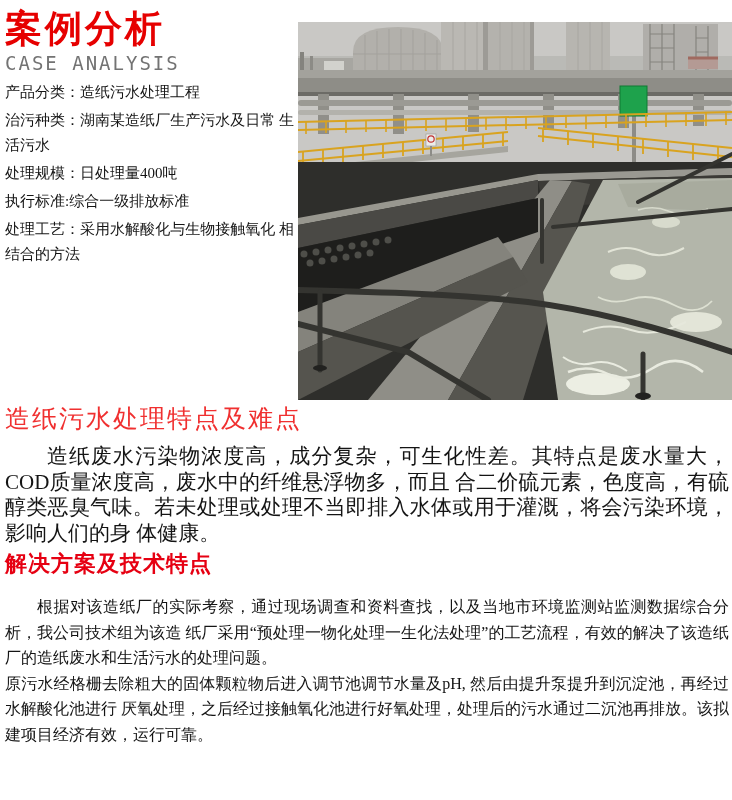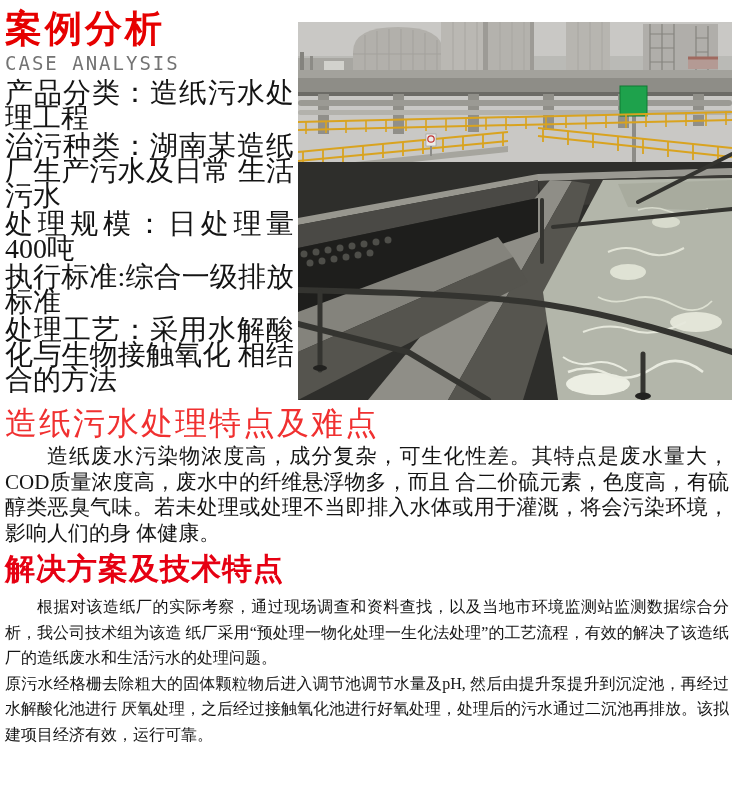--- a/index.html
+++ b/index.html
@@ -4,32 +4,32 @@
 <style>
   html,body{margin:0;padding:0;background:#ffffff;}
   .page{position:relative;width:732px;height:800px;background:#ffffff;overflow:hidden;
         font-family:"Liberation Serif","DejaVu Serif",serif;color:#141414;}
 
   .title{position:absolute;left:5px;top:4px;font-size:37px;font-weight:bold;
          color:#e60000;letter-spacing:3px;font-family:Liberation Serif, serif;}
   .subtitle{position:absolute;left:5px;top:52px;font-size:19px;letter-spacing:2px;color:#737373;
             font-family:"DejaVu Sans Mono","Liberation Mono",monospace;}
 
-  .info{position:absolute;left:5px;top:80px;width:289px;font-size:28px;line-height:25px;
+  .info{position:absolute;left:5px;top:80px;width:289px;font-size:15px;line-height:25px;
         text-align:justify;text-justify:inter-character;}
   .info p{margin:0 0 3px 0;}
 
   .photo{position:absolute;left:298px;top:22px;width:434px;height:378px;background:#c9c8c5;}
   .photo svg{display:block;}
 
-  .h-red-serif{position:absolute;left:5px;top:402px;font-size:32px;color:#f03030;letter-spacing:2px;}
+  .h-red-serif{position:absolute;left:5px;top:402px;font-size:25px;color:#f03030;letter-spacing:2px;}
   .features-p{position:absolute;left:5px;top:444px;width:724px;font-size:21px;line-height:25.5px;
               text-align:justify;text-justify:inter-character;}
   .indent{text-indent:2em;}
-  .h-red-bold{position:absolute;left:5px;top:549px;font-size:30px;font-weight:bold;color:#e60012;
+  .h-red-bold{position:absolute;left:5px;top:549px;font-size:22px;font-weight:bold;color:#e60012;
               letter-spacing:1px;font-family:"Liberation Sans","DejaVu Sans",sans-serif;}
   .solution{position:absolute;left:5px;top:594px;width:724px;font-size:16px;line-height:25.5px;
             text-align:justify;text-justify:inter-character;}
   .solution p{margin:0;}
 </style>
 </head>
 <body>
 
 <div class="page">
 

